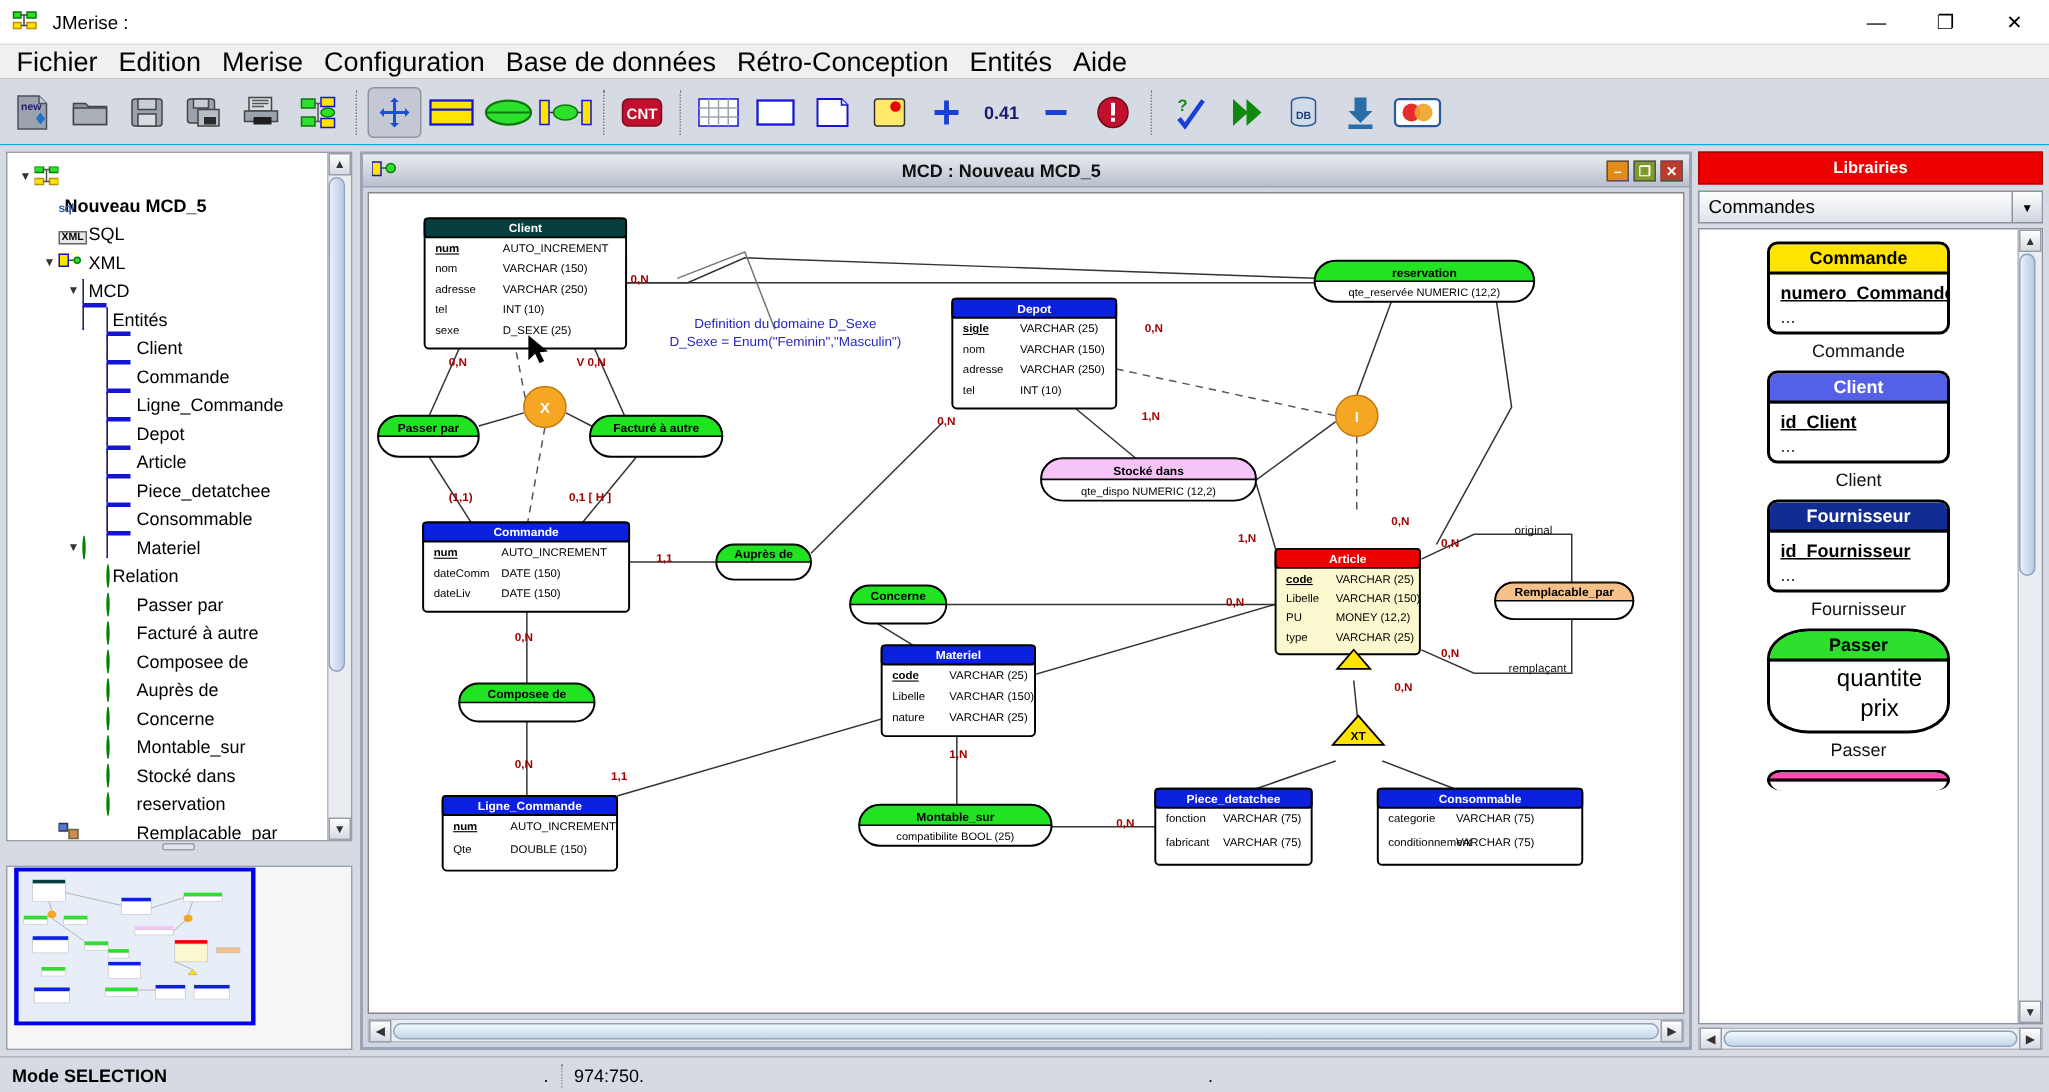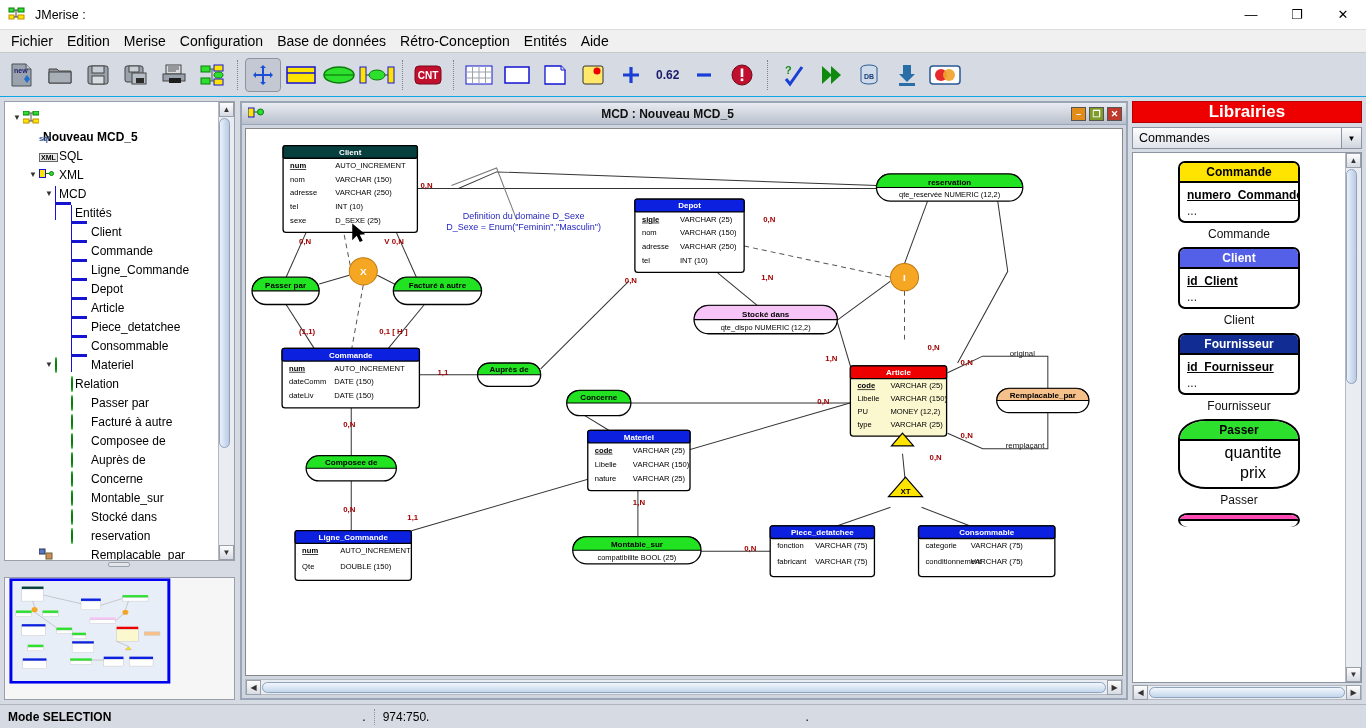--- a/index.html
+++ b/index.html
@@ -21,21 +21,21 @@
   .titlebar .winbtns { margin-left:auto; display:flex; height:30px; }
   .titlebar .winbtn {
     width:46px; height:30px; display:flex; align-items:center; justify-content:center;
     font-size:13px; color:#000;
   }
 
   .menubar {
     height:23px; background:#f0f0f0; display:flex; align-items:center;
     border-bottom:1px solid #c8c8c8; padding-left:4px; flex:0 0 23px;
   }
-  .menubar .mi { padding:3px 7px; font-size:14px; color:#000; }
+  .menubar .mi { padding:3px 7px; font-size:18px; color:#000; }
 
   .toolbar {
     height:44px; background:#d6dae2; display:flex; align-items:center;
     border-bottom:1px solid #0ea5e9; padding:0 4px; gap:2px; flex:0 0 44px;
   }
   .tbtn { width:36px; height:34px; display:flex; align-items:center; justify-content:center; position:relative; }
   .tbtn.sel { background:#c3c8d2; border:1px solid #8d93a0; border-radius:4px; }
   .tsep { width:1px; height:30px; border-left:1px dotted #7d838e; margin:0 5px; }
   .zoomval { font-size:12px; font-weight:bold; color:#1a1a6e; padding:0 5px; }
 
@@ -95,21 +95,21 @@
   .mdibtns { display:flex; gap:3px; padding-right:4px; }
   .mdibtn { width:15px; height:14px; border:1px solid #555; display:flex; align-items:center; justify-content:center; font-size:9px; font-weight:bold; color:#fff; }
   .mdibtn.min { background:#e28c1a; } .mdibtn.max { background:#7f9b28; } .mdibtn.cls { background:#c0392b; }
   .canvaswrap { flex:1 1 auto; display:flex; min-height:0; padding:3px; }
   .canvas { flex:1 1 auto; background:#fff; border:1px solid #888; position:relative; overflow:hidden; }
   .hsb { height:16px; background:#e9ecf1; border:1px solid #b4b8c0; display:flex; align-items:center; margin:0 3px 3px 3px; }
   .hsbthumb { flex:1 1 auto; height:11px; margin:0 1px; background:linear-gradient(#f2f7fd,#c3d6ec); border:1px solid #8fa3bc; border-radius:6px; }
 
   
   .rightpanel { width:236px; display:flex; flex-direction:column; padding:4px 4px 4px 2px; }
-  .libheader { height:22px; background:#ee0000; color:#fff; font-weight:bold; font-size:17px;
+  .libheader { height:22px; background:#ee0000; color:#fff; font-weight:bold; font-size:11px;
                display:flex; align-items:center; justify-content:center; border:1px solid #b00000; flex:0 0 22px;}
   .libcombo {
     height:22px; margin-top:4px; background:linear-gradient(#fdfdfd,#dfe3ea);
     border:1px solid #8d93a0; display:flex; align-items:center; font-size:12.5px;
     padding-left:6px; flex:0 0 22px;gap:23px;
   }
   .libcombo .arrow { margin-left:auto; width:20px; height:20px; display:flex; align-items:center; justify-content:center;
                      background:linear-gradient(#fdfdfd,#cfd5de); border-left:1px solid #8d93a0; font-size:8px; }
   .libbody { flex:1 1 auto; margin-top:3px; background:#fff; border:1px solid #8d93a0; display:flex; min-height:0; }
   .libscroll { flex:1 1 auto; overflow:hidden; padding-top:8px; }
@@ -276,21 +276,21 @@
       <svg width="28" height="24" viewBox="0 0 28 24">
           <rect x="4" y="3" width="20" height="18" rx="2" fill="#ffe86a" stroke="#333"></rect>
           <circle cx="18" cy="8" r="3.5" fill="#ee0000"></circle>
         </svg>
     </div>
     <div class="tbtn">
       <svg width="22" height="22" viewBox="0 0 22 22">
           <path d="M11 3 v16 M3 11 h16" stroke="#1a3fd6" stroke-width="3.2"></path>
         </svg>
     </div>
-    <div class="zoomval">0.62</div>
+    <div class="zoomval">0.41</div>
     <div class="tbtn">
       <svg width="22" height="22" viewBox="0 0 22 22">
           <path d="M4 11 h14" stroke="#1a3fd6" stroke-width="3.2"></path>
         </svg>
     </div>
     <div class="tbtn">
       <svg width="26" height="26" viewBox="0 0 26 26">
           <circle cx="13" cy="13" r="10" fill="#c10f2e" stroke="#6c0a1c"></circle>
           <rect x="11.7" y="6.5" width="2.6" height="8.5" fill="#fff"></rect>
           <rect x="11.7" y="16.5" width="2.6" height="2.6" fill="#fff"></rect>

